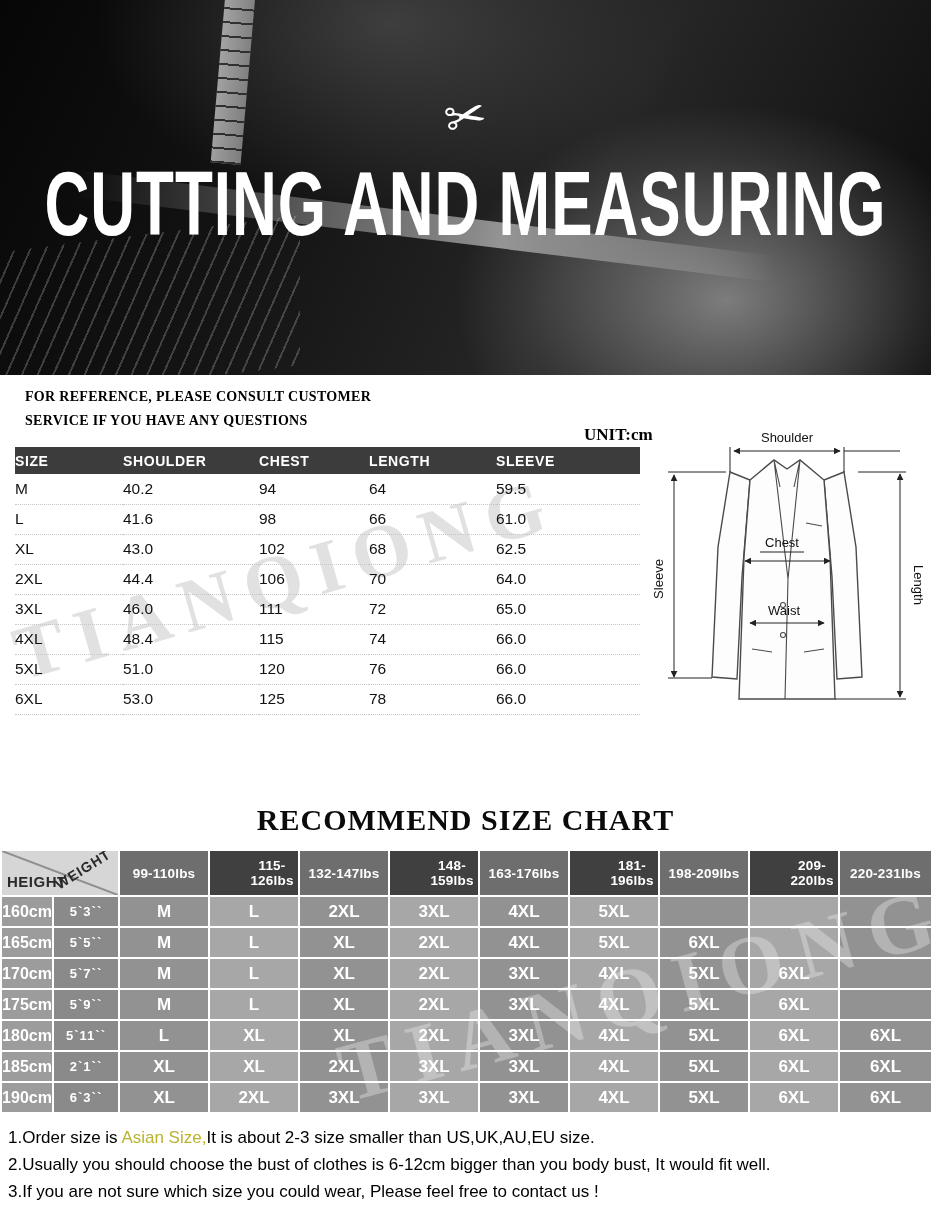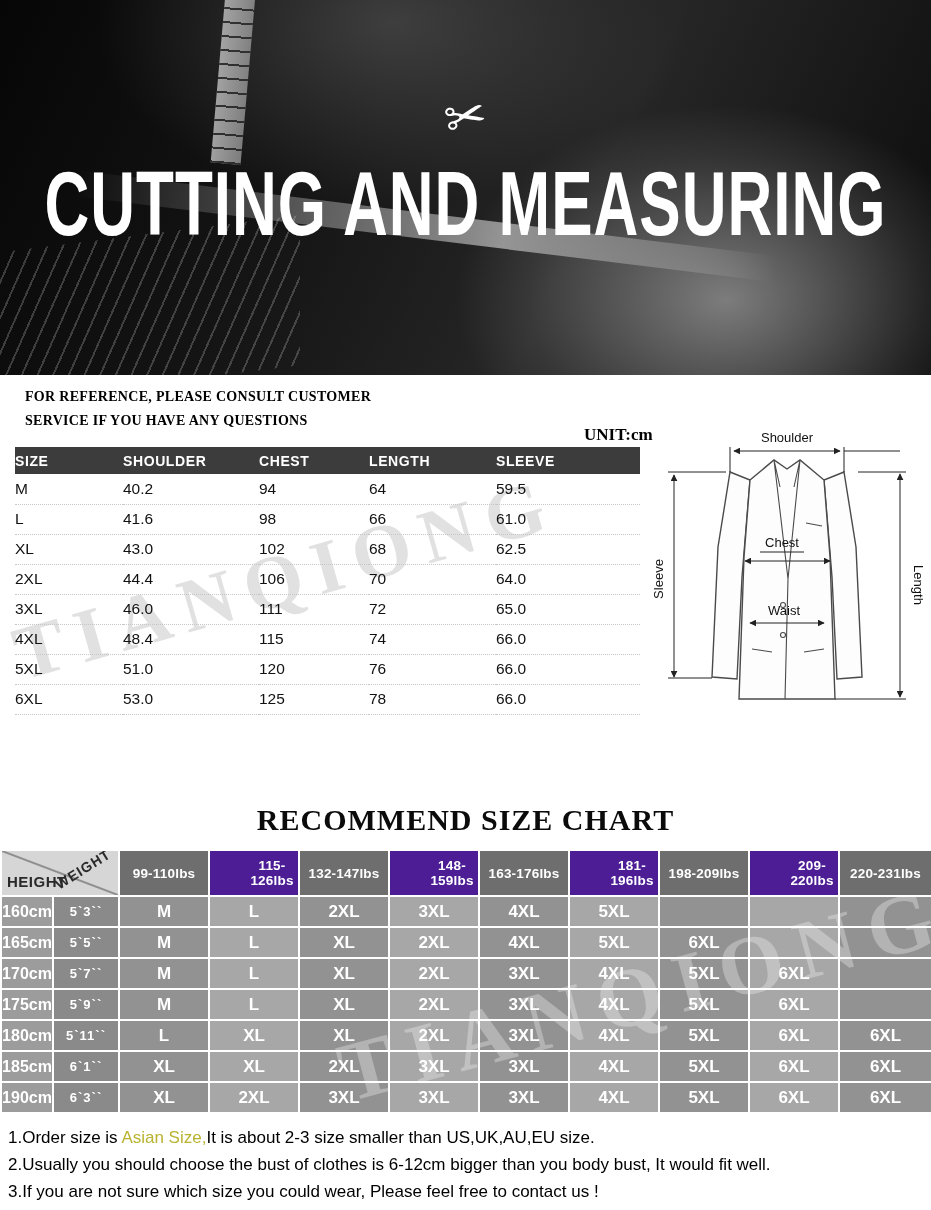--- a/index.html
+++ b/index.html
@@ -106,21 +106,21 @@
   }
   .weight-label {
     position: absolute; top: 10px; right: 4px; transform: rotate(-32deg);
     font-weight: bold; color: #2a2a2a; font-size: 14px; letter-spacing: 1px;
   }
   .height-label {
     position: absolute; left: 5px; bottom: 5px;
     font-weight: bold; color: #2a2a2a; font-size: 15px; letter-spacing: 0.5px; margin-top: 48px;
   }
   .wh { font-size: 13.5px; font-weight: bold; letter-spacing: 0.2px; }
-  .h0 { background: #6e6e6e; } .h1 { background: #4c1d95; padding-left: 36px; }
+  .h0 { background: #6e6e6e; } .h1 { background: #404040; padding-left: 36px; }
   .hcm { background: #9c9c9c; font-weight: bold; font-size: 16px; }
   .hft { background: #8a8a8a; font-weight: bold; font-size: 13px; letter-spacing: 1px; }
   .sz { font-weight: bold; font-size: 17px; }
   .c0 { background: #929292; } .c1 { background: #a7a7a7; }
 
   
   .notes { padding: 10px 10px 14px 8px; font-size: 17px; line-height: 27px; color: #000; }
   .hl { color: #b9b32f; text-align: center; }
 </style>
 </head>
@@ -356,21 +356,21 @@
             <td class="sz c0">XL</td>
             <td class="sz c1">2XL</td>
             <td class="sz c0">3XL</td>
             <td class="sz c1">4XL</td>
             <td class="sz c0">5XL</td>
             <td class="sz c1">6XL</td>
             <td class="sz c0">6XL</td>
           </tr>
           <tr>
             <td class="hcm">185cm</td>
-            <td class="hft">6`1``</td>
+            <td class="hft">2`1``</td>
             <td class="sz c0">XL</td>
             <td class="sz c1">XL</td>
             <td class="sz c0">2XL</td>
             <td class="sz c1">3XL</td>
             <td class="sz c0">3XL</td>
             <td class="sz c1">4XL</td>
             <td class="sz c0">5XL</td>
             <td class="sz c1">6XL</td>
             <td class="sz c0">6XL</td>
           </tr>

